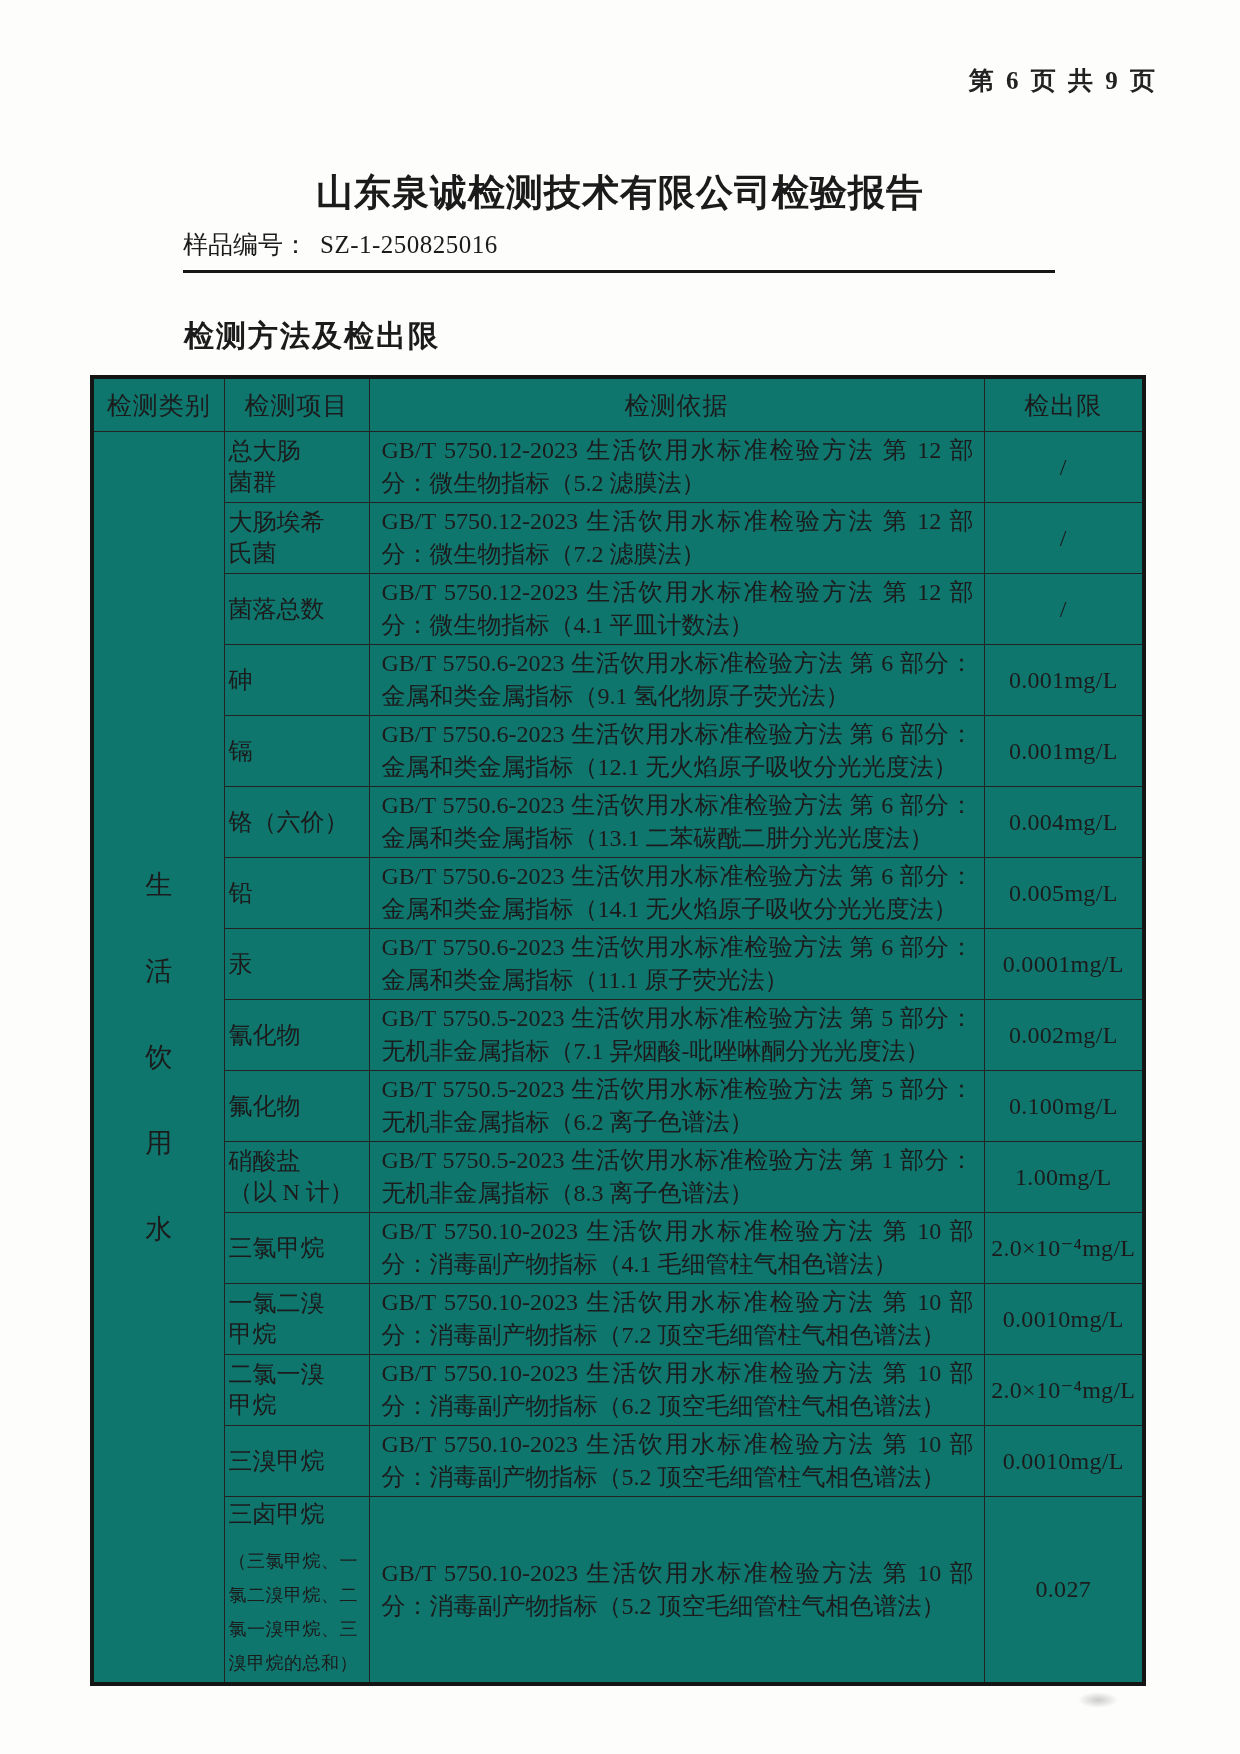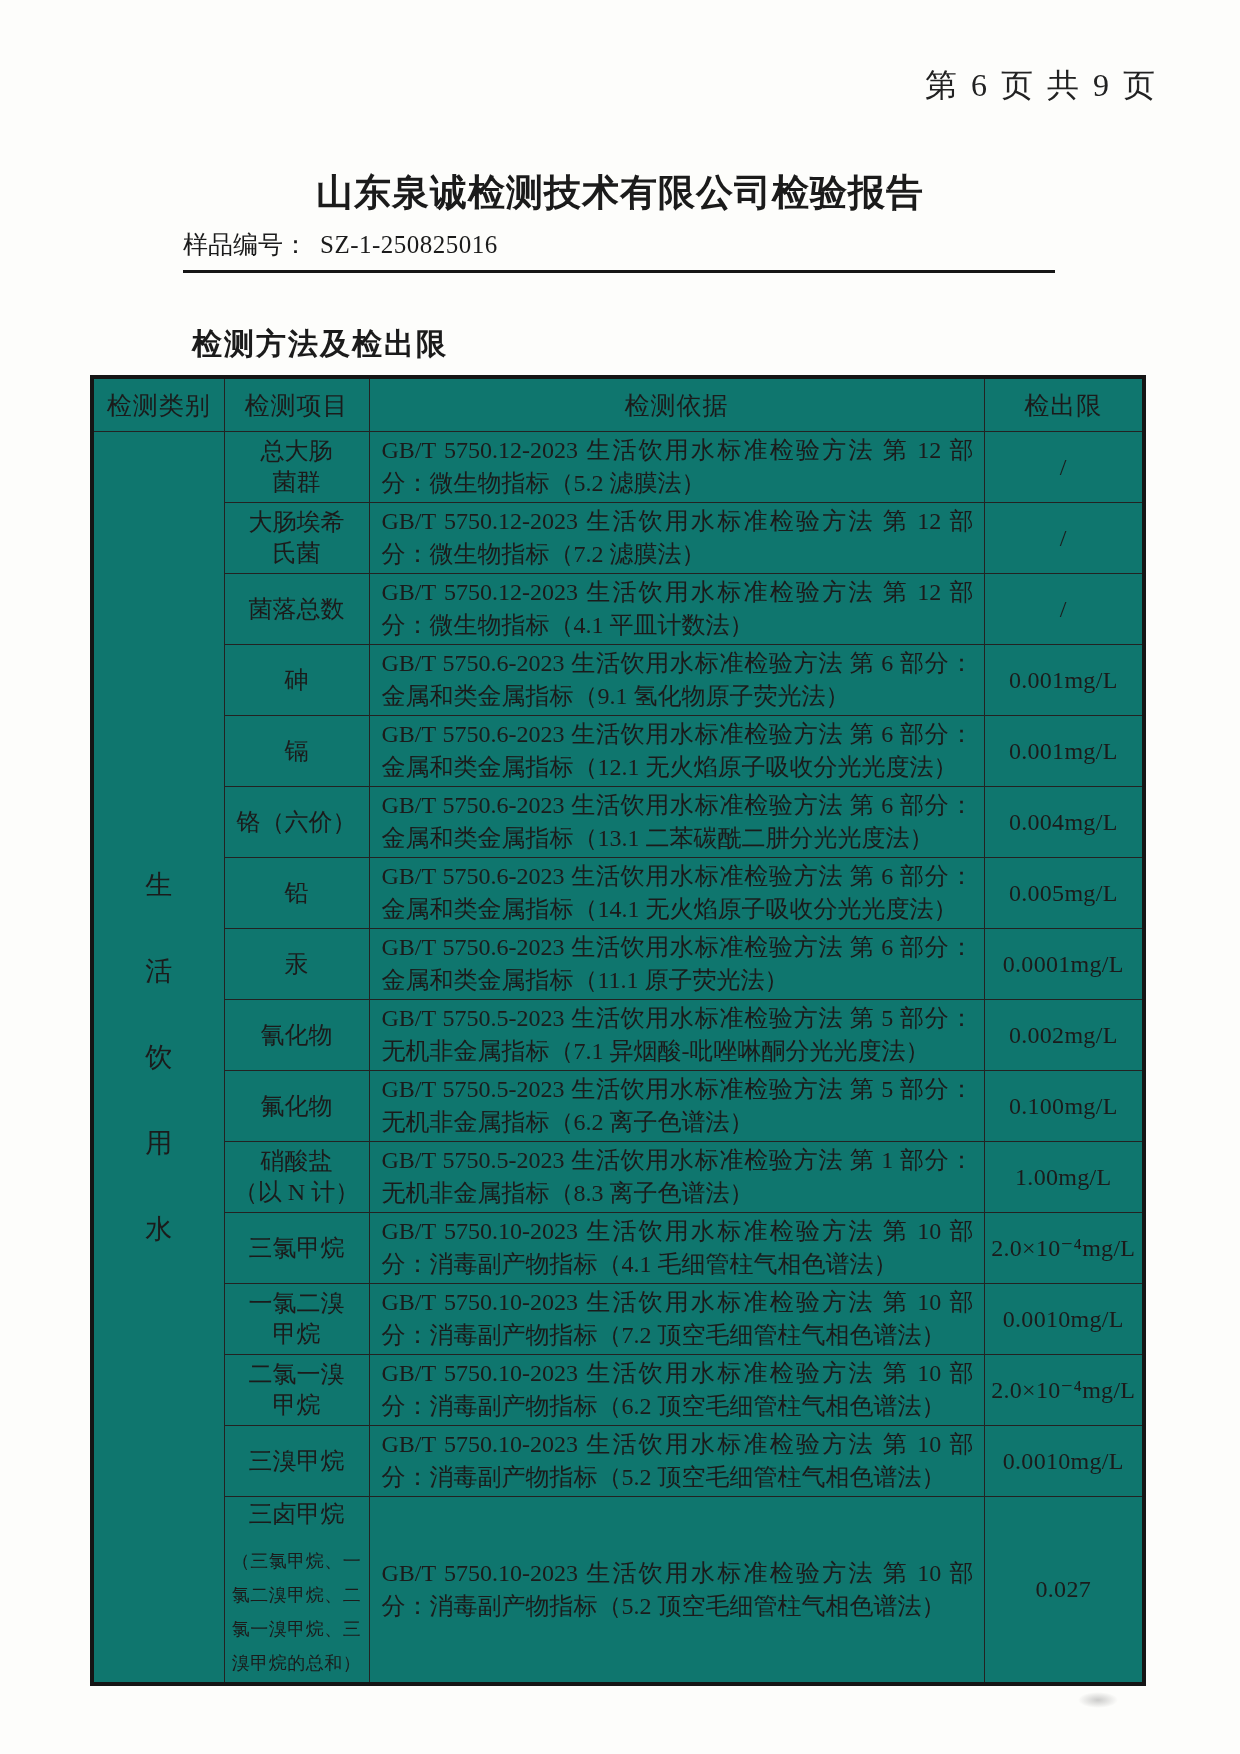--- a/index.html
+++ b/index.html
@@ -11,23 +11,24 @@
   .page {
     position:relative;
     width:1240px; height:1754px;
     background:#fdfdfb;
     color:#1b1b1b;
     overflow:hidden;
   }
   .page-indicator {
     position:absolute;
     top:64px; right:82px;
-    font-size:32px;
+    font-size:25px;
     letter-spacing:3px;
     color:#222;
+    font-weight:bold;
   }
   .title {
     position:absolute;
     top:168px; left:0;
     width:100%;
     margin:0;
     text-align:center;
     font-size:37px;
     font-weight:600;
     letter-spacing:1px;
@@ -41,21 +42,21 @@
     font-size:25px;
     white-space:nowrap;
   }
   .sample-line .value {
     padding-left:12px;
     letter-spacing:0.5px;
   }
   .section-heading {
     position:absolute;
     top:316px; left:184px;
-    margin:8px;
+    margin:0;
     font-size:30px;
     font-weight:700;
     letter-spacing:2px;
   }
   table.method-table {
     position:absolute;
     top:375px; left:90px;
     width:1052px;
     border-collapse:collapse;
     table-layout:fixed;
@@ -80,21 +81,21 @@
   .cat-wrap {
     display:flex;
     flex-direction:column;
     align-items:center;
     justify-content:center;
     gap:50px;
     font-size:27px;
     height:100%;
   }
   td.item-cell {
-    text-align:center;
+    text-align:left;
     font-size:24px;
     line-height:31px;
     white-space:pre-line;
     padding:2px 4px;
   }
   td.item-cell .note {
     font-size:18px;
     line-height:34px;
     margin-top:14px;
     white-space:normal;

